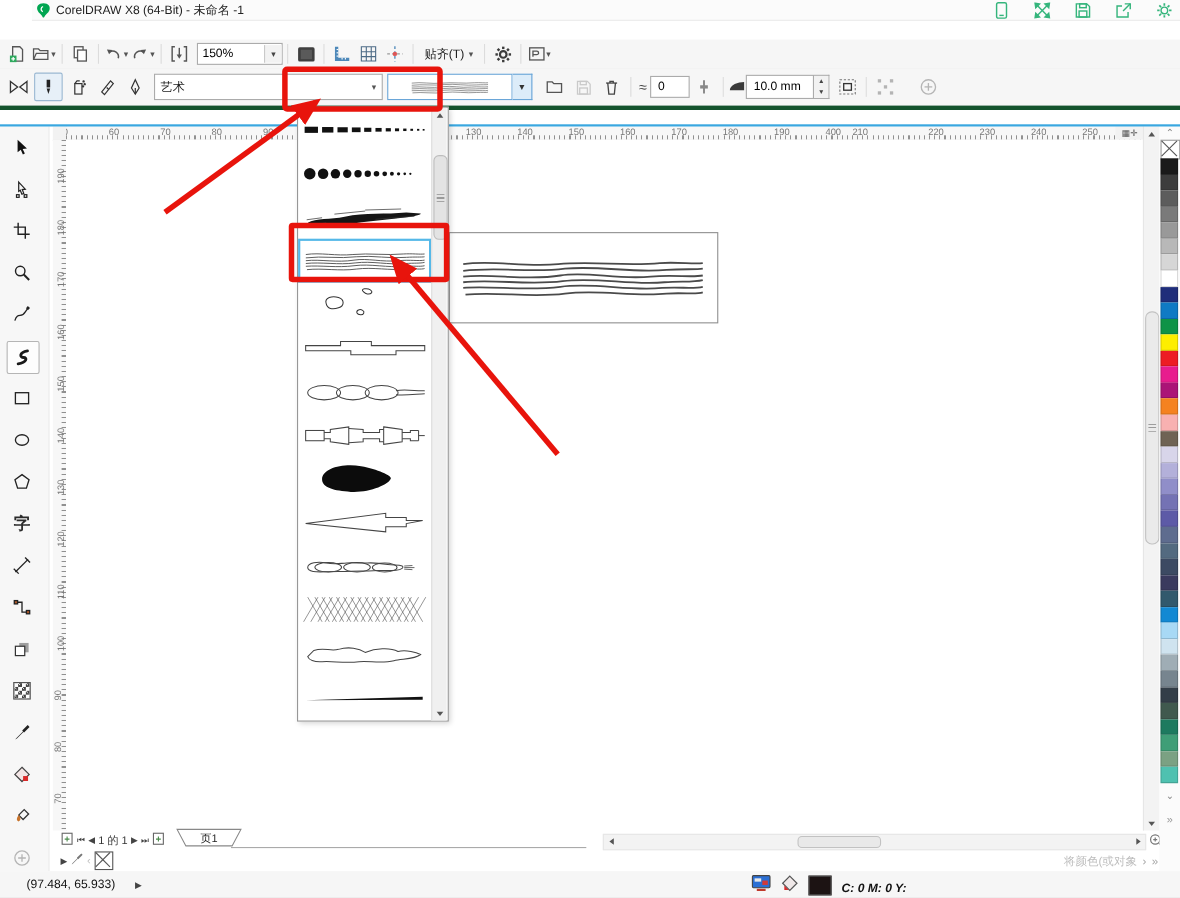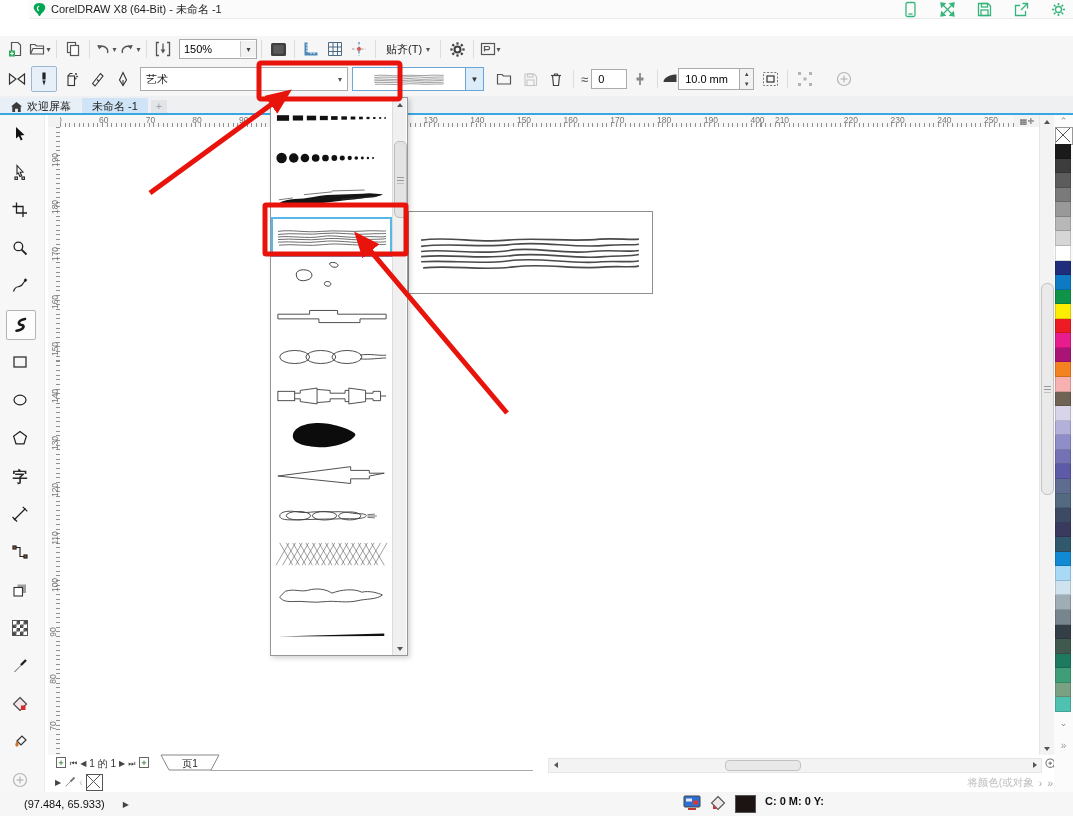--- a/index.html
+++ b/index.html
@@ -102,21 +102,21 @@
   .pagenav{position:absolute;left:55px;top:756px;height:15px;display:flex;align-items:center;gap:3px;font-size:10px;color:#333;}
   .pn-glyph{font-size:8px;color:#444;}
   .pagetab{margin-left:6px;}
   .navline{position:absolute;left:210px;right:540px;top:770px;height:1px;background:#aaa;}
   .docpal{position:absolute;left:55px;right:20px;top:774px;height:17px;display:flex;align-items:center;font-size:10px;color:#2e2e2e;}
   .docpal .hint{color:#bdbdbd;margin-left:155px;font-size:10.5px;}
   .docpal .hint-right{color:#bdbdbd;margin-left:auto;font-size:10.5px;display:flex;align-items:center;gap:5px;}
   .noswatch{width:15px;height:15px;border:1px solid #555;background:#fff;position:relative;margin:0 3px;}
   .noswatch svg{display:block;}
   .statusbar{position:absolute;left:0;right:0;bottom:0;height:24px;background:#f6f6f6;display:flex;align-items:center;padding-left:24px;font-size:11px;color:#111;}
-  .status-center{position:absolute;left:683px;display:flex;align-items:flex-start;gap:9px;}
+  .status-center{position:absolute;left:683px;display:flex;align-items:flex-end;gap:9px;font-style:italic;}
   .fillswatch{width:19px;height:16px;background:#1c1313;border:1px solid #555;}
   
   .anno{position:absolute;left:0;top:0;z-index:10;pointer-events:none;}
   svg{overflow:visible;}
   .s-stroke{stroke:#4a4a4a;stroke-width:1.6;fill:none;}
 </style>
 </head>
 <body>
 
 <div class="app">
@@ -412,32 +412,20 @@
     </span>
     <span class="pbtn" style="margin-left:14px;">
       <svg width="16" height="16">
           <circle cx="8" cy="8" r="6.5" fill="none" stroke="#b5b5b5" stroke-width="1.2"></circle>
           <line x1="8" y1="4.5" x2="8" y2="11.5" stroke="#b5b5b5" stroke-width="1.2"></line>
           <line x1="4.5" y1="8" x2="11.5" y2="8" stroke="#b5b5b5" stroke-width="1.2"></line>
         </svg>
     </span>
   </div>
 
-  <div class="bar tabrow">
-    <span class="dtab welcome">
-      <svg width="13" height="12" style="margin-right:4px;">
-          <path d="M6.5 1 L12 5.5 H10.7 V11 H7.9 V7.8 H5.1 V11 H2.3 V5.5 H1 Z" fill="#3a3a3a"></path>
-        </svg>
-      <span>欢迎屏幕</span>
-    </span>
-    <span class="dtab active">
-      <span>未命名 -1</span>
-    </span>
-    <span class="plus-tab">+</span>
-  </div>
   <div class="blue-line"></div>
 
   <div class="ruler-corner"></div>
   <div class="ruler-h" id="rulerH">
       <div class="ticks"></div>
       <span class="label" style="left: -3px;">50</span>
       <span class="label" style="left: 43.7px;">60</span>
       <span class="label" style="left: 90.4px;">70</span>
       <span class="label" style="left: 137.1px;">80</span>
       <span class="label" style="left: 183.8px;">90</span>

